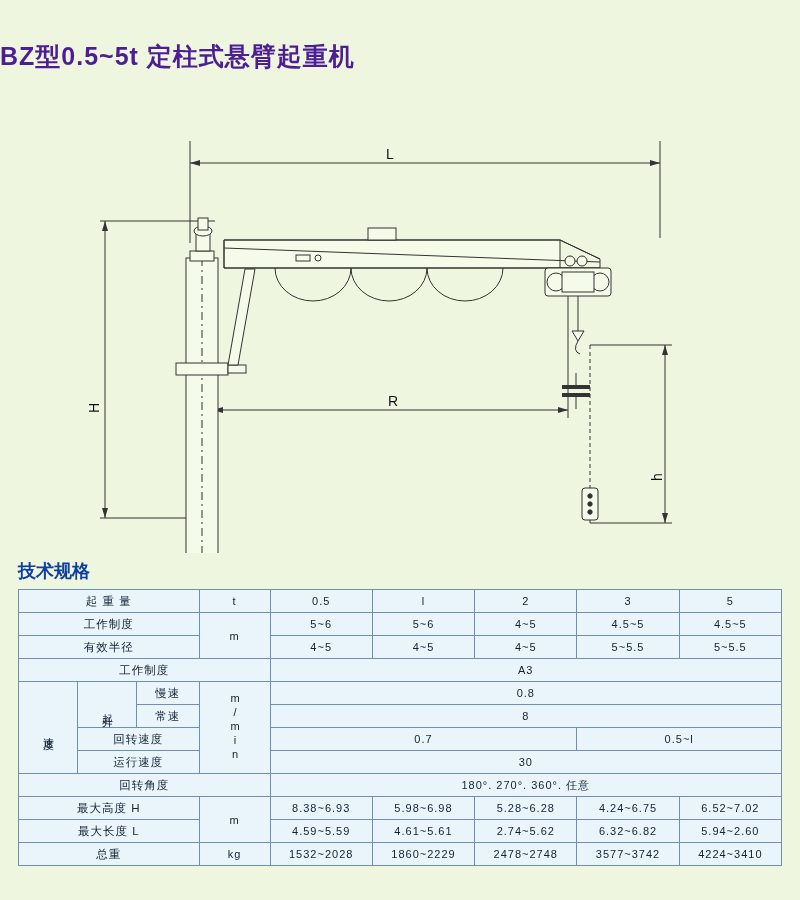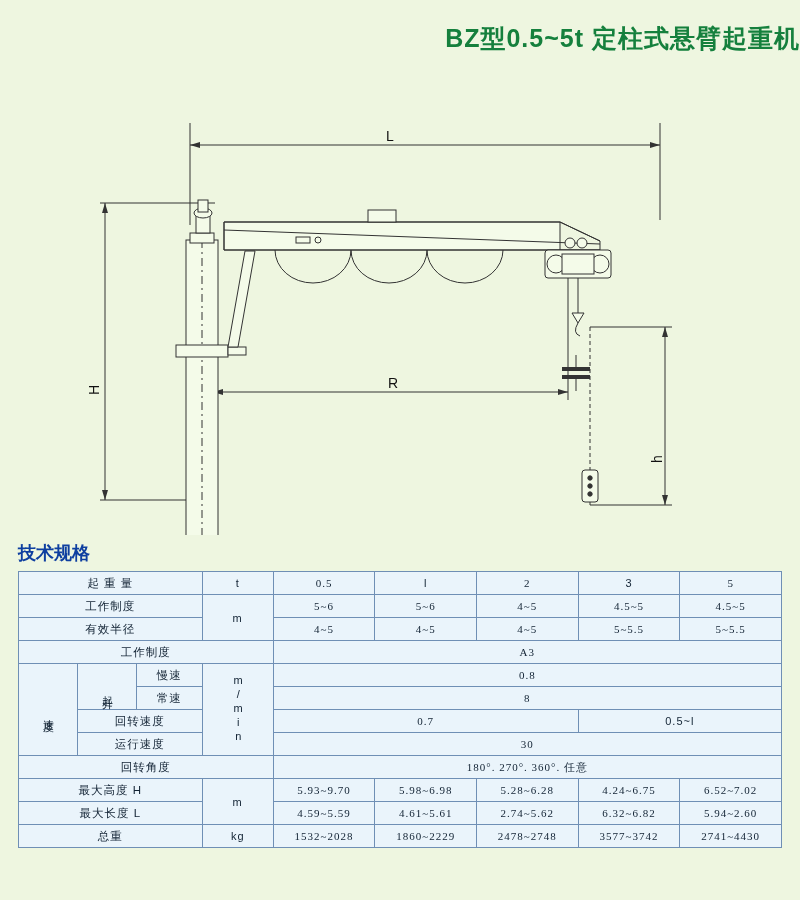--- a/index.html
+++ b/index.html
@@ -5,26 +5,26 @@
   html,body{margin:0;padding:0;}
   body{
     width:800px;height:900px;
     background:#eef6e0;
     font-family:"Liberation Sans", sans-serif;
     color:#1b1b1b;
     position:relative;
     overflow:hidden;
   }
   .title{
-    text-align:right;
+    text-align:left;
     font-size:25px;
     font-weight:bold;
-    color:#15803d;
+    color:#4c1d95;
     letter-spacing:1px;
-    padding-top:22px;
+    padding-top:40px;
     font-family:"Liberation Sans", sans-serif;
   }
   .diagram{
     position:relative;
     width:800px;
     height:480px;
   }
   .diagram svg{display:block;}
   .section-title{
     font-size:18px;
@@ -61,21 +61,21 @@
     background:#d8ecf7;
     width:22px;
   }
   .vtext{
     writing-mode:vertical-rl;
     text-orientation:upright;
     letter-spacing:2px;
     display:inline-block;
     line-height:1;
   }
-  td.val{background:#eef8fc;font-family:Liberation Serif, serif;}
+  td.val{background:#eef8fc;}
   td.valalt{background:#e2f1f8;}
 </style>
 </head>
 <body>
 
 <div class="title">BZ型0.5~5t 定柱式悬臂起重机</div>
 
 <div class="diagram">
 <svg width="800" height="480" viewBox="0 0 800 480" xmlns="http://www.w3.org/2000/svg">
   <g stroke="#333" fill="none" stroke-width="1">
@@ -221,37 +221,37 @@
       <td class="lbl" colspan="2">运行速度</td>
       <td class="val" colspan="5">30</td>
     </tr>
     <tr>
       <td class="lbl" colspan="4">回转角度</td>
       <td class="val" colspan="5">180°. 270°. 360°. 任意</td>
     </tr>
     <tr>
       <td class="lbl" colspan="3">最大高度 H</td>
       <td class="unit" rowspan="2">m</td>
-      <td class="val">5.93~9.70</td>
+      <td class="val">8.38~6.93</td>
       <td class="val">5.98~6.98</td>
       <td class="val">5.28~6.28</td>
       <td class="val">4.24~6.75</td>
       <td class="val">6.52~7.02</td>
     </tr>
     <tr>
       <td class="lbl" colspan="3">最大长度 L</td>
       <td class="val">4.59~5.59</td>
       <td class="val">4.61~5.61</td>
       <td class="val">2.74~5.62</td>
       <td class="val">6.32~6.82</td>
       <td class="val">5.94~2.60</td>
     </tr>
     <tr>
       <td class="lbl" colspan="3">总重</td>
       <td class="unit">kg</td>
       <td class="val">1532~2028</td>
       <td class="val">1860~2229</td>
       <td class="val">2478~2748</td>
       <td class="val">3577~3742</td>
-      <td class="val">2741~4430</td>
+      <td class="val">4224~3410</td>
     </tr>
   </tbody>
 </table>
 
 </body></html>

